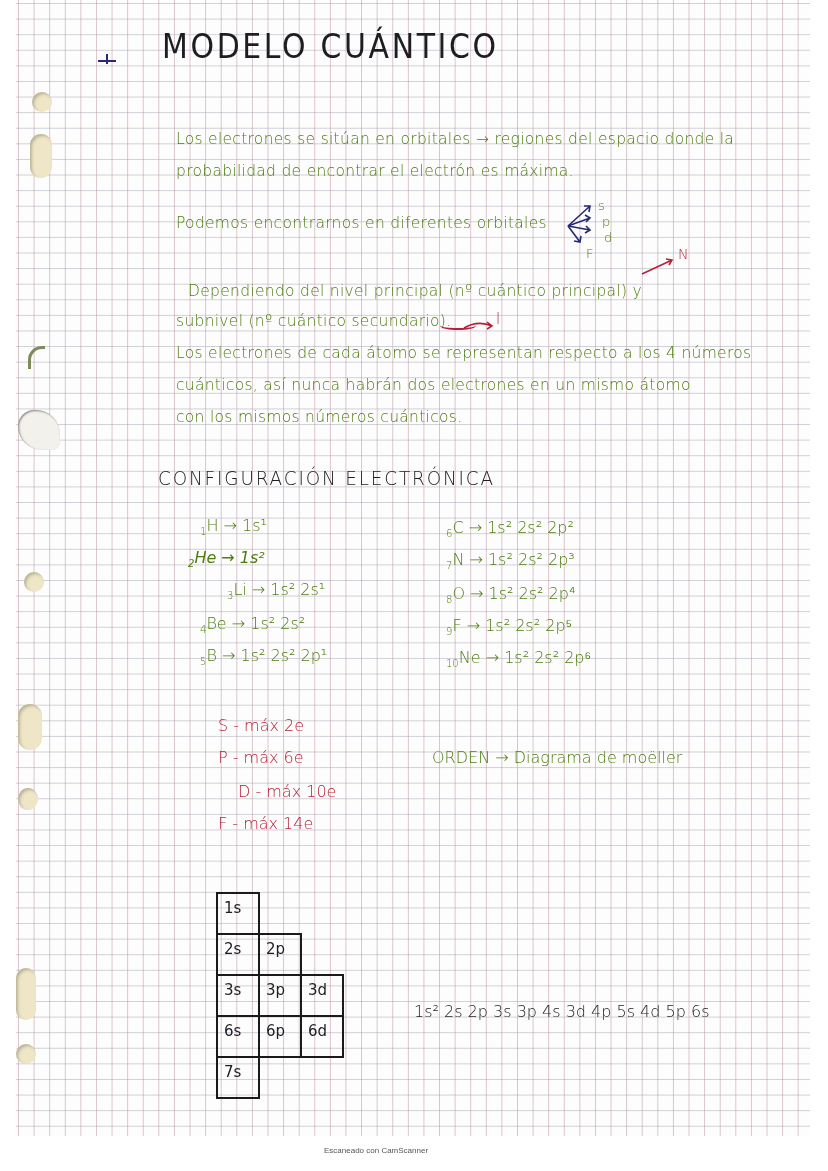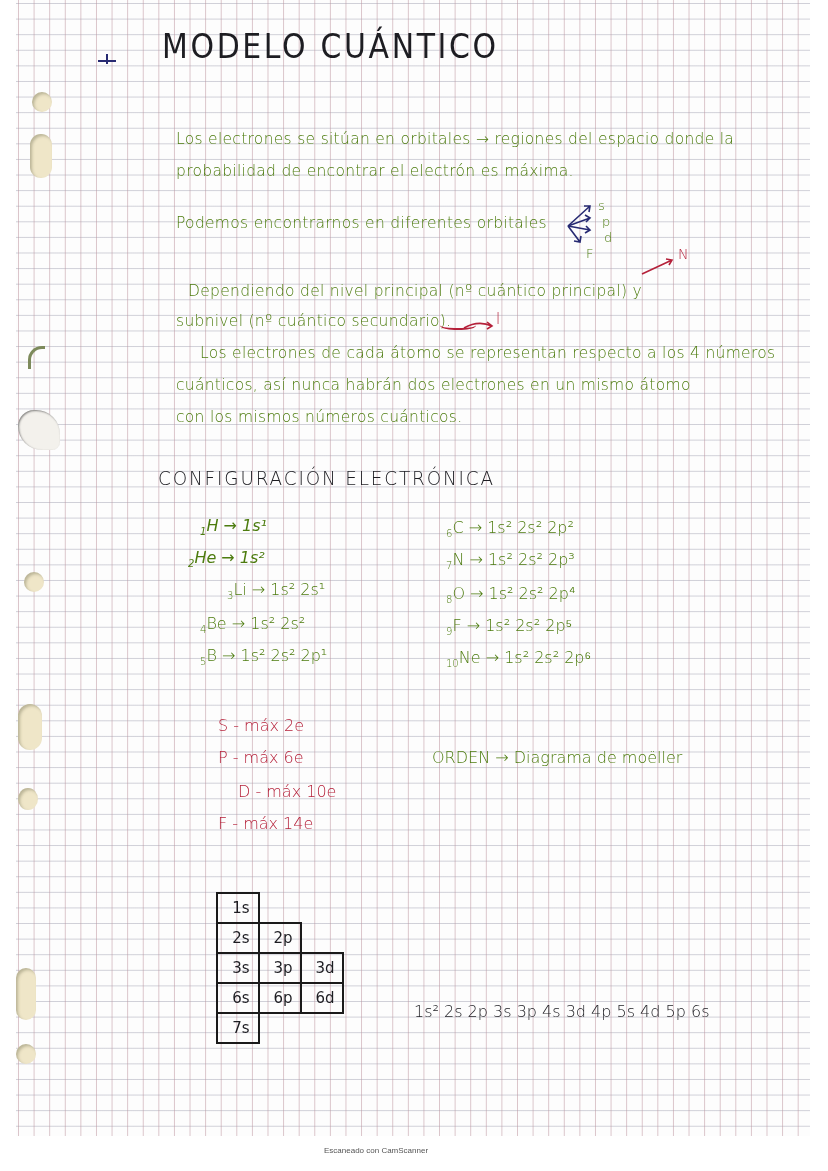--- a/index.html
+++ b/index.html
@@ -38,22 +38,22 @@
   .cfg { font-size: 16px; }
   .cfg sub { font-size: 10px; }
   .bullet { position: absolute; left: 98px; top: 60px; width: 18px; height: 2px; background: #272a72; }
   .bullet:after { content: ""; position: absolute; left: 8px; top: -6px; width: 2px; height: 10px; background: #272a72; }
   .arrows { position: absolute; }
   .moeller {
     position: absolute; left: 216px; top: 892px;
     border-collapse: collapse;
   }
   .moeller td {
-    width: 34px; height: 28px; padding: 0 0 0 6px; font-size: 15px;
-    color: #1d1d22; border: 2px solid #1a1a1a; text-align: center;
+    width: 34px; height: 28px; padding: 0 0 11px 6px; font-size: 15px;
+    color: #1d1d22; border: 2px solid #1a1a1a; text-align: left;
   }
   .moeller td.empty { border: none; }
   .footer {
     position: absolute; left: 0; width: 828px; top: 1146px; text-align: center;
     font-family: "Liberation Sans", sans-serif; font-size: 8px; color: #555;
     padding-left: 324px; box-sizing: border-box; text-align: left;
   }
   .underline-red {
     position: absolute; border-bottom: 2px solid #b5213a; border-radius: 0 0 40% 40%;
   }
@@ -97,27 +97,27 @@
   <path d="M2 20 L32 6 M26 5 L32 6 L29 11" stroke="#b5213a" stroke-width="1.6" fill="none"></path>
 </svg>
 <div class="hw red" style="left:678px;top:246px;font-size:14px;">N</div>
 <div class="hw para" style="left:176px;top:282px;margin-left:12px;">Dependiendo del nivel principal (nº cuántico principal) y</div>
 <div class="hw para" style="left:176px;top:312px;">subnivel (nº cuántico secundario).</div>
 <div class="underline-red" style="left:440px;top:318px;width:36px;height:10px;"></div>
 <svg class="arrows" style="left:462px;top:316px;" width="36" height="20" viewBox="0 0 36 20">
   <path d="M2 12 Q16 4 30 10 M25 6 L30 10 L25 13" stroke="#b5213a" stroke-width="1.6" fill="none"></path>
 </svg>
 <div class="hw red" style="left:496px;top:310px;font-size:15px;">l</div>
-<div class="hw para" style="left:176px;top:344px;padding-left:24px;">Los electrones de cada átomo se representan respecto a los 4 números</div>
+<div class="hw para" style="left:176px;top:344px;">Los electrones de cada átomo se representan respecto a los 4 números</div>
 <div class="hw para" style="left:176px;top:376px;">cuánticos, así nunca habrán dos electrones en un mismo átomo</div>
 <div class="hw para" style="left:176px;top:408px;">con los mismos números cuánticos.</div>
 
 <div class="hw black heading" style="left:158px;top:466px;">CONFIGURACIÓN ELECTRÓNICA</div>
 
-<div class="hw cfg" style="left:200px;top:516px;font-style:italic;">
+<div class="hw cfg" style="left:200px;top:516px;">
   <sub>1</sub><span>H</span>
   <span>→</span>
   <span>1s¹</span>
 </div>
 <div class="hw cfg" style="left:188px;top:548px;font-style:italic;">
   <sub>2</sub><span>He</span>
   <span>→</span>
   <span>1s²</span>
 </div>
 <div class="hw cfg" style="left:200px;top:580px;margin-left:27px;">

